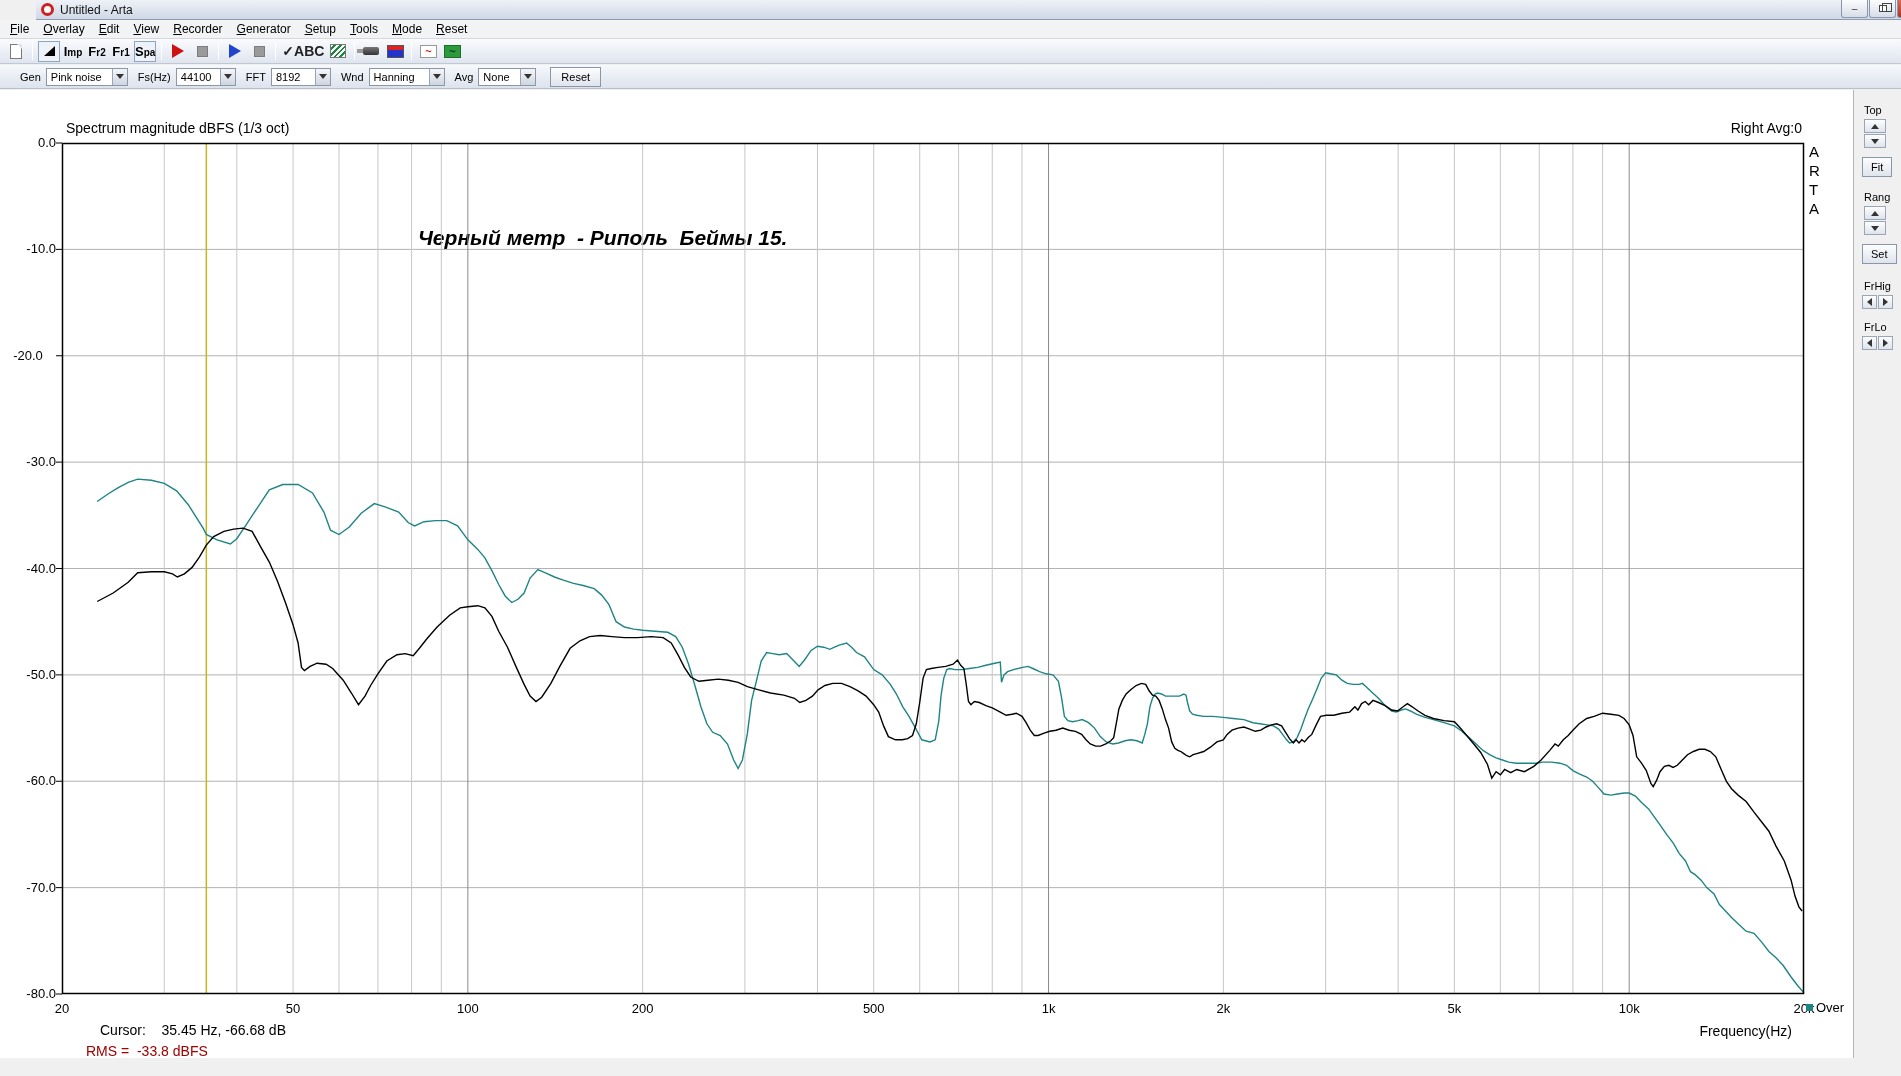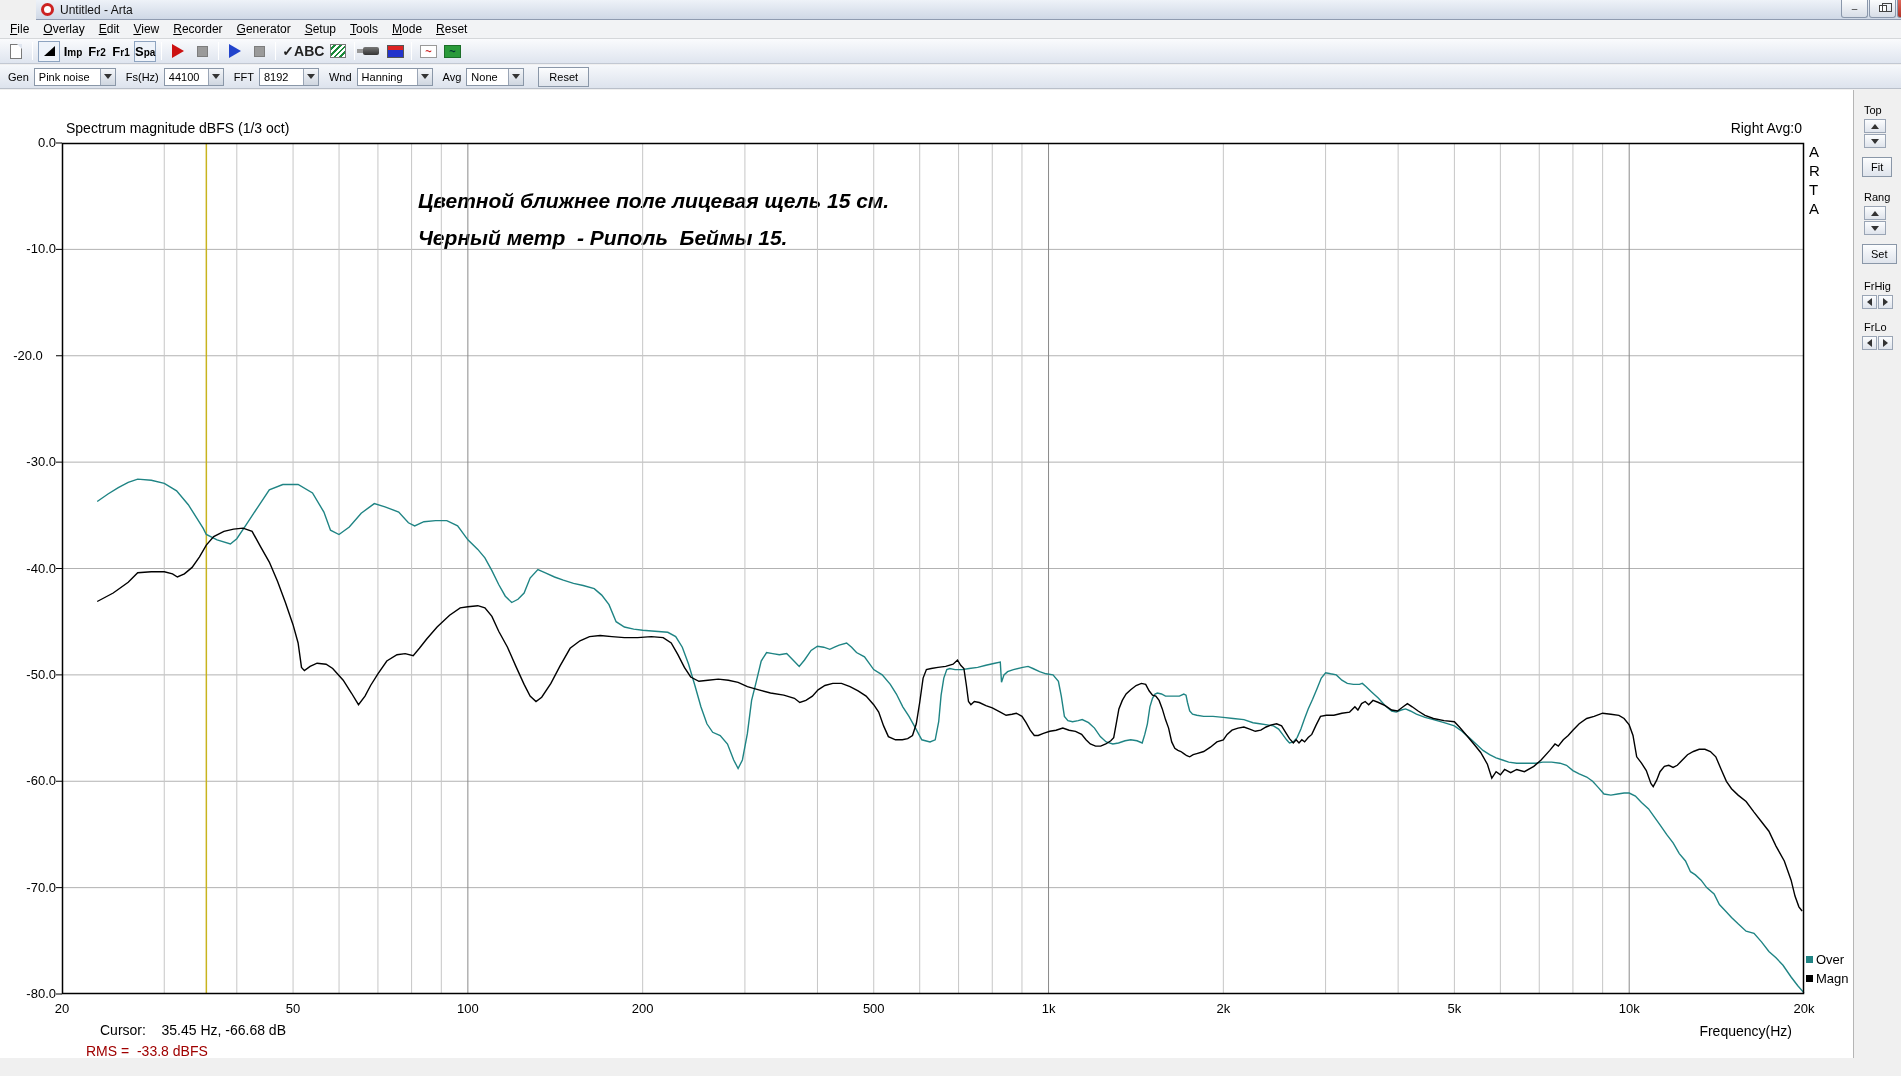--- a/index.html
+++ b/index.html
@@ -47,21 +47,21 @@
   .stripes-icon{width:16px;height:14px;background:repeating-linear-gradient(135deg,#fff 0 2px,#1a8a3a 2px 4px);border:1px solid #777;}
   .plug-icon{width:16px;height:8px;background:linear-gradient(#777,#333);border-radius:2px;position:relative;}
   .plug-icon:before{content:"";position:absolute;left:-6px;top:2px;width:6px;height:4px;background:#999;}
   .wave-icon{width:17px;height:13px;border:1px solid #555;background:linear-gradient(#d22 0 40%,#23c 40% 100%);}
   .sine-box{width:17px;height:13px;border:1px solid #999;background:#fff;display:flex;align-items:center;justify-content:center;
     font-size:11px;font-weight:bold;color:#c22;}
   .sine-box.green{background:#2a9a3a;color:#033;border-color:#1c6e29;}
 
   #toolbar2{position:absolute;left:0;top:65px;width:100%;height:24px;
     background:linear-gradient(#f6f8fb,#dde3ed);border-bottom:1px solid #b9bfc9;
-    display:flex;align-items:center;padding-left:8px;font-size:11px;}
+    display:flex;align-items:center;padding-left:20px;font-size:11px;}
   .ctl-label{margin:0 5px 0 10px;color:#000;}
   .combo{height:18px;background:#fff;border:1px solid #8a97a8;display:flex;align-items:center;position:relative;padding-left:4px;font-size:11px;}
   .combo .arrow{position:absolute;right:0;top:0;width:15px;height:16px;background:linear-gradient(#f4f6f9,#cfd6e0);
     border-left:1px solid #9aa5b5;display:flex;align-items:center;justify-content:center;}
   .combo .arrow:after{content:"";width:0;height:0;border:4px solid transparent;border-top:5px solid #333;margin-top:4px;}
   .btn{height:20px;padding:0 10px;border:1px solid #8a97a8;background:linear-gradient(#fcfdfe,#dfe4ec);
     font-size:11px;display:flex;align-items:center;margin-left:14px;}
 
   
   #client{position:absolute;left:0;top:90px;width:100%;height:968px;display:flex;}
@@ -71,21 +71,21 @@
   .arta-letter{position:absolute;left:1809px;font-size:15px;color:#000;}
   #annotation{position:absolute;left:418px;top:92px;font-size:21px;font-weight:bold;font-style:italic;
     color:#000;line-height:37px;white-space:pre;}
   #plot-svg{position:absolute;left:62px;top:53px;overflow:visible;}
   #y-ticks span{position:absolute;left:0;width:56px;text-align:right;font-size:13px;color:#000;}
   #x-ticks span{position:absolute;transform:translateX(-50%);font-size:13px;color:#000;top:911px;}
   #x-axis-label{position:absolute;left:1592px;top:933px;width:200px;text-align:right;font-size:14px;color:#000;}
   #cursor-line-text{position:absolute;left:100px;top:932px;font-size:14px;color:#000;white-space:pre;}
   #rms-text{position:absolute;left:86px;top:953px;font-size:14px;color:#a00000;white-space:pre;}
   #legend{position:absolute;left:1806px;top:860px;font-size:13px;color:#000;}
-  .legend-row{display:flex;align-items:center;height:19px;}
+  .legend-row{display:flex;align-items:center;height:19px;margin-top:48px;}
   .legend-swatch{width:7px;height:7px;margin-right:3px;}
 
   
   #side-panel{position:relative;width:48px;height:968px;background:#f0f0f0;border-left:1px solid #b5b5b5;
     padding-top:10px;display:flex;flex-direction:column;align-items:flex-start;overflow:hidden;}
   .sp-label{font-size:11px;color:#000;margin:4px 0 3px 10px;}
   .spinner{margin-left:10px;display:flex;flex-direction:column;}
   .spin-btn{width:22px;height:14px;border:1px solid #9aa5b5;background:linear-gradient(#fcfdfe,#dfe4ec);
     display:flex;align-items:center;justify-content:center;margin-bottom:1px;}
   .spin-btn:after{content:"";width:0;height:0;border:4px solid transparent;}
@@ -234,21 +234,21 @@
   <div id="client">
     <div id="graph-area">
       <div id="plot-title">Spectrum magnitude dBFS (1/3 oct)</div>
       <div id="plot-right-label">Right  Avg:0</div>
 
       <span class="arta-letter" style="top:53px">A</span>
       <span class="arta-letter" style="top:72px">R</span>
       <span class="arta-letter" style="top:91px">T</span>
       <span class="arta-letter" style="top:110px">A</span>
 
-      <div id="annotation"><span>Цветной ближнее поле лицевая щель 15 см.</span><br><span>Черный метр  - Риполь  Беймы 15.</span></div>
+      <div id="annotation"><br><span>Черный метр  - Риполь  Беймы 15.</span></div>
 
       <svg id="plot-svg" width="1742" height="851" viewBox="0 0 1742 851">
           <line x1="0" y1="106.375" x2="1742" y2="106.375" stroke="#b2b2b2" stroke-width="1"></line>
           <line x1="0" y1="212.75" x2="1742" y2="212.75" stroke="#b2b2b2" stroke-width="1"></line>
           <line x1="0" y1="319.125" x2="1742" y2="319.125" stroke="#b2b2b2" stroke-width="1"></line>
           <line x1="0" y1="425.5" x2="1742" y2="425.5" stroke="#b2b2b2" stroke-width="1"></line>
           <line x1="0" y1="531.875" x2="1742" y2="531.875" stroke="#b2b2b2" stroke-width="1"></line>
           <line x1="0" y1="638.25" x2="1742" y2="638.25" stroke="#b2b2b2" stroke-width="1"></line>
           <line x1="0" y1="744.625" x2="1742" y2="744.625" stroke="#b2b2b2" stroke-width="1"></line>
           <line x1="102.25032442499885" y1="0" x2="102.25032442499885" y2="851" stroke="#c6c6c6" stroke-width="1"></line>

